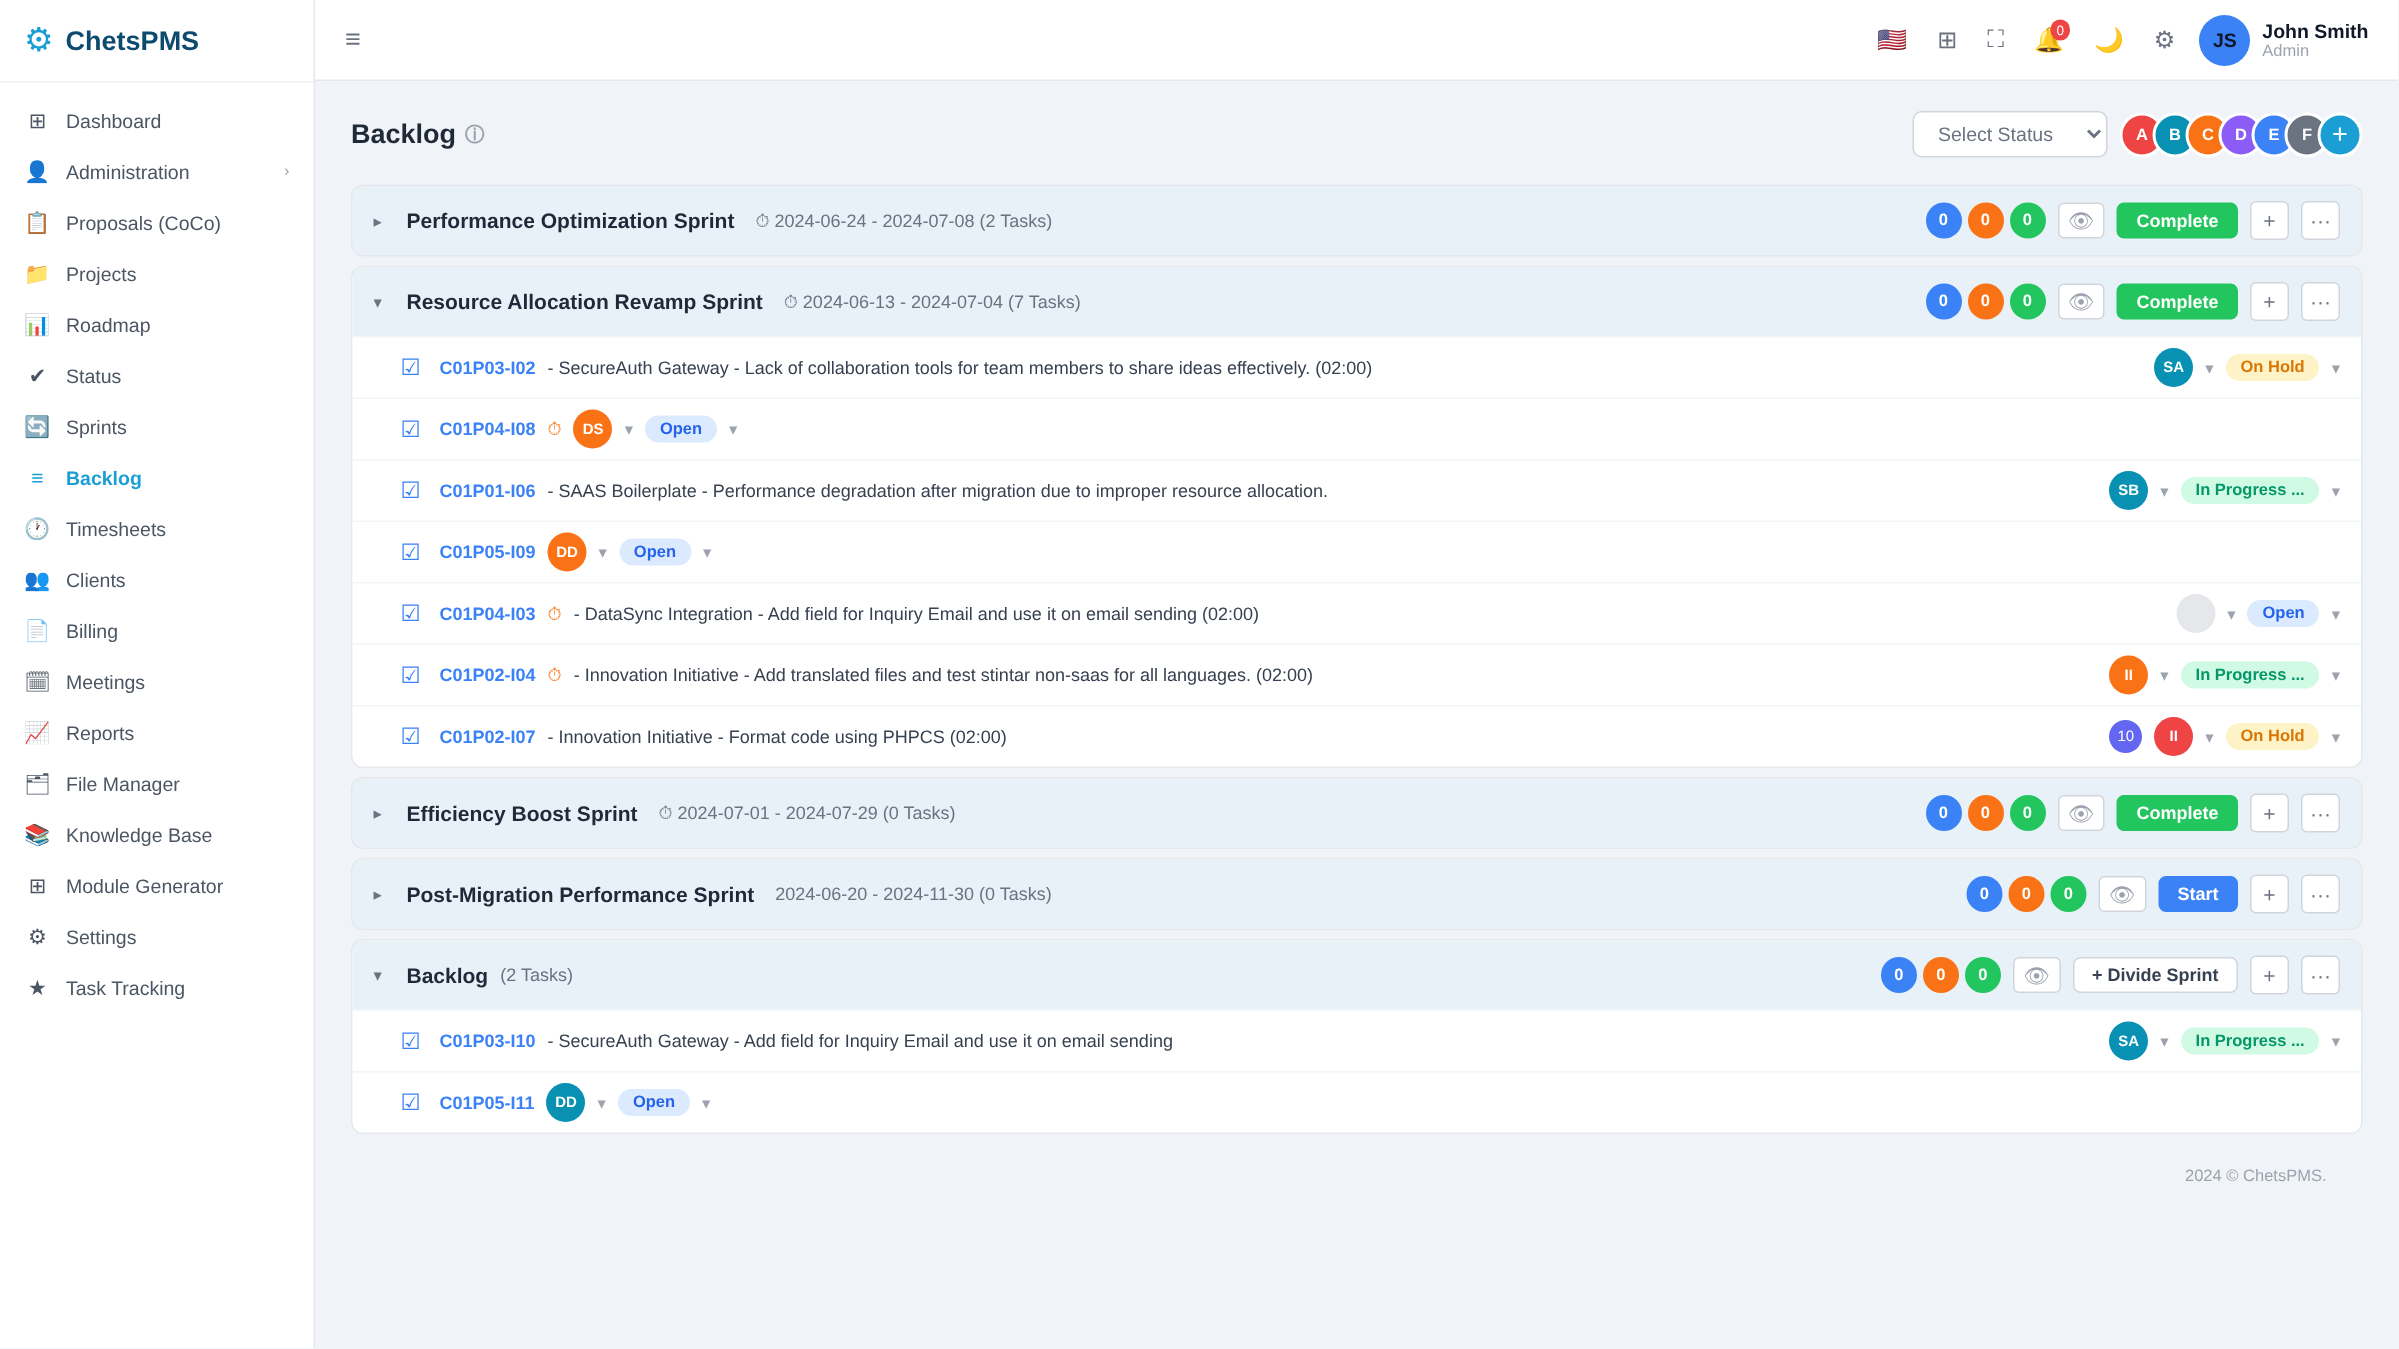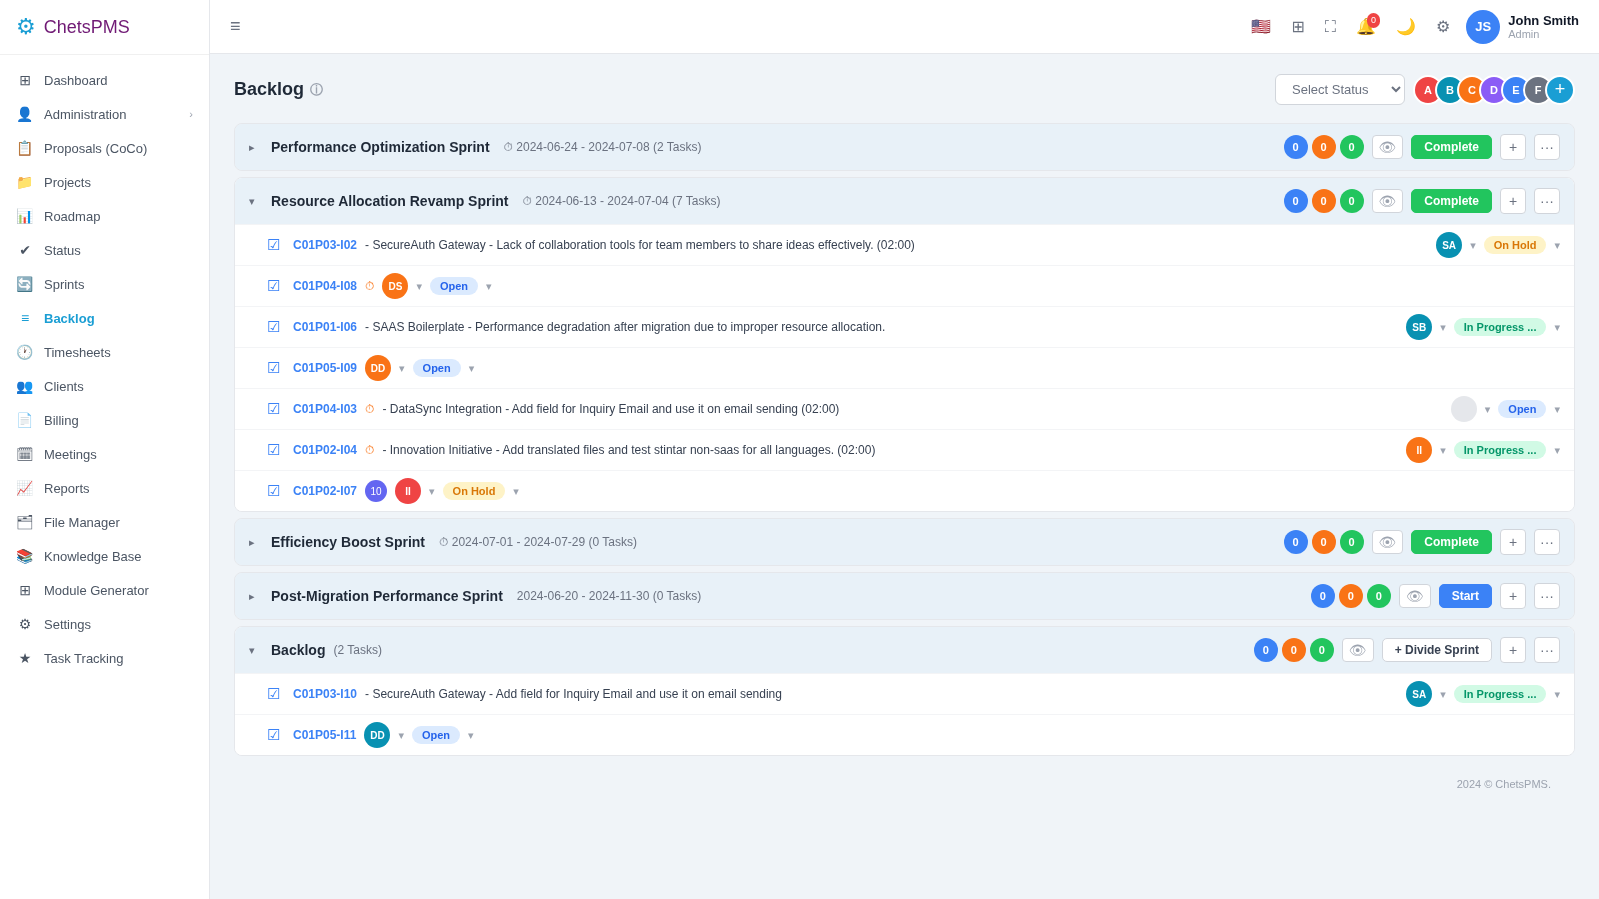--- a/index.html
+++ b/index.html
@@ -8,21 +8,21 @@
     
     #sidebar {
       width: 210px; min-width: 210px; background: #fff; border-right: 1px solid #e5e7eb;
       display: flex; flex-direction: column; height: 100vh; overflow-y: auto;
     }
     #sidebar-logo {
       padding: 14px 16px; display: flex; align-items: center; gap: 8px;
       border-bottom: 1px solid #f0f0f0;
     }
     .logo-icon { color: #1a9ed4; font-size: 22px; }
-    .logo-text { font-size: 18px; font-weight: 400; color: #701a75; text-align: right; }
+    .logo-text { font-size: 18px; font-weight: 700; color: #0c4a6e; text-align: right; }
     .sidebar-nav { padding: 8px 0; flex: 1; }
     .nav-item {
       display: flex; align-items: center; gap: 10px; padding: 9px 16px;
       cursor: pointer; color: #4b5563; font-size: 13px; position: relative;
       transition: background 0.15s;
     }
     .nav-item.active { color: #1a9ed4; font-weight: 600; }
     .nav-item .nav-icon { width: 18px; text-align: center; font-size: 14px; }
     .nav-item .arrow { margin-left: auto; font-size: 11px; color: #9ca3af; }
 
@@ -35,21 +35,21 @@
       display: flex; align-items: center; padding: 0 20px; height: 54px; min-height: 54px;
       gap: 12px;
     }
     .hamburger { font-size: 18px; color: #6b7280; cursor: pointer; margin-right: 6px; }
     .header-spacer { flex: 1; }
     .header-icon { font-size: 16px; color: #6b7280; cursor: pointer; padding: 4px; position: relative; }
     .notif-badge {
       position: absolute; top: 0; right: 0; background: #ef4444; color: #fff;
       border-radius: 9px; font-size: 9px; padding: 1px 4px; line-height: 1.4;
     }
-    .header-avatar { width: 34px; height: 34px; border-radius: 50%; background: #d1d5db; display: flex; align-items: center; justify-content: center; font-size: 13px; font-weight: 600; color: #ffffff; overflow: hidden; }
+    .header-avatar { width: 34px; height: 34px; border-radius: 50%; background: #d1d5db; display: flex; align-items: center; justify-content: center; font-size: 13px; font-weight: 600; color: #0f172a; overflow: hidden; }
     .header-user { display: flex; align-items: center; gap: 8px; }
     .header-user-info .name { font-size: 13px; font-weight: 600; color: #111827; }
     .header-user-info .role { font-size: 11px; color: #9ca3af; }
 
     
     #content { flex: 1; overflow-y: auto; padding: 20px 24px; }
 
     
     .backlog-header {
       display: flex; align-items: center; justify-content: space-between; margin-bottom: 18px;
@@ -396,20 +396,21 @@
 
         <div class="task-avatar av-orange">II</div>
         <span class="task-chevron">▾</span>
         <span class="task-status-badge status-inprogress">In Progress ...</span>
         <span class="task-chevron">▾</span>
       </div>
           <div class="task-row">
         <span class="task-check">☑</span>
         <span class="task-id">C01P02-I07</span>
 
+        <span class="task-desc"> - Innovation Initiative - Format code using PHPCS (02:00)</span>
         <span class="task-num-badge">10</span>
         <div class="task-avatar av-red">II</div>
         <span class="task-chevron">▾</span>
         <span class="task-status-badge status-onhold">On Hold</span>
         <span class="task-chevron">▾</span>
       </div>
         </div>
         <div class="sprint-section">
     <div class="sprint-header">
       <span class="sprint-chevron">▸</span>

